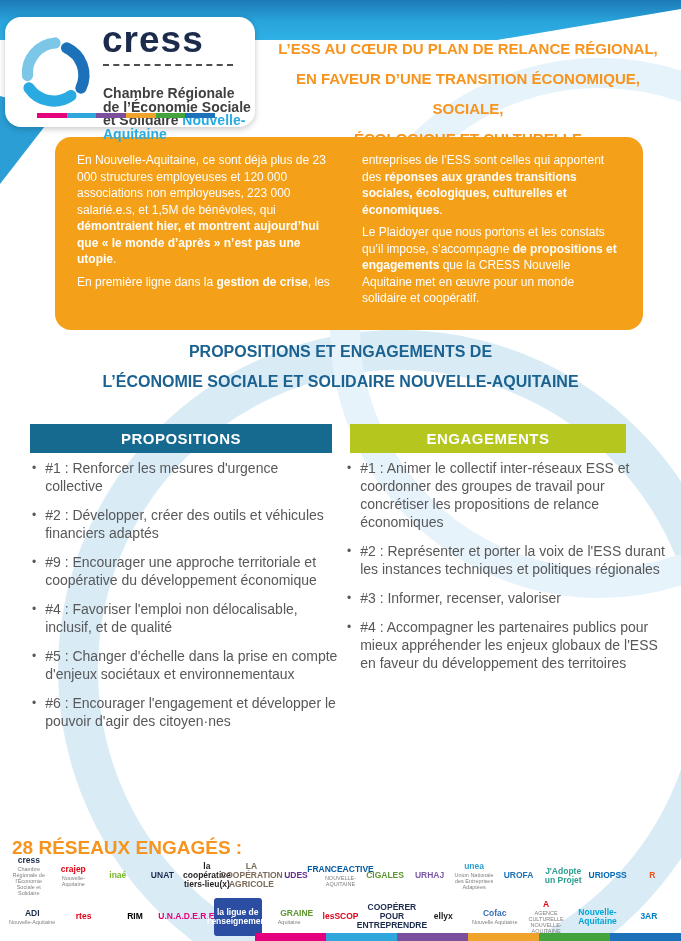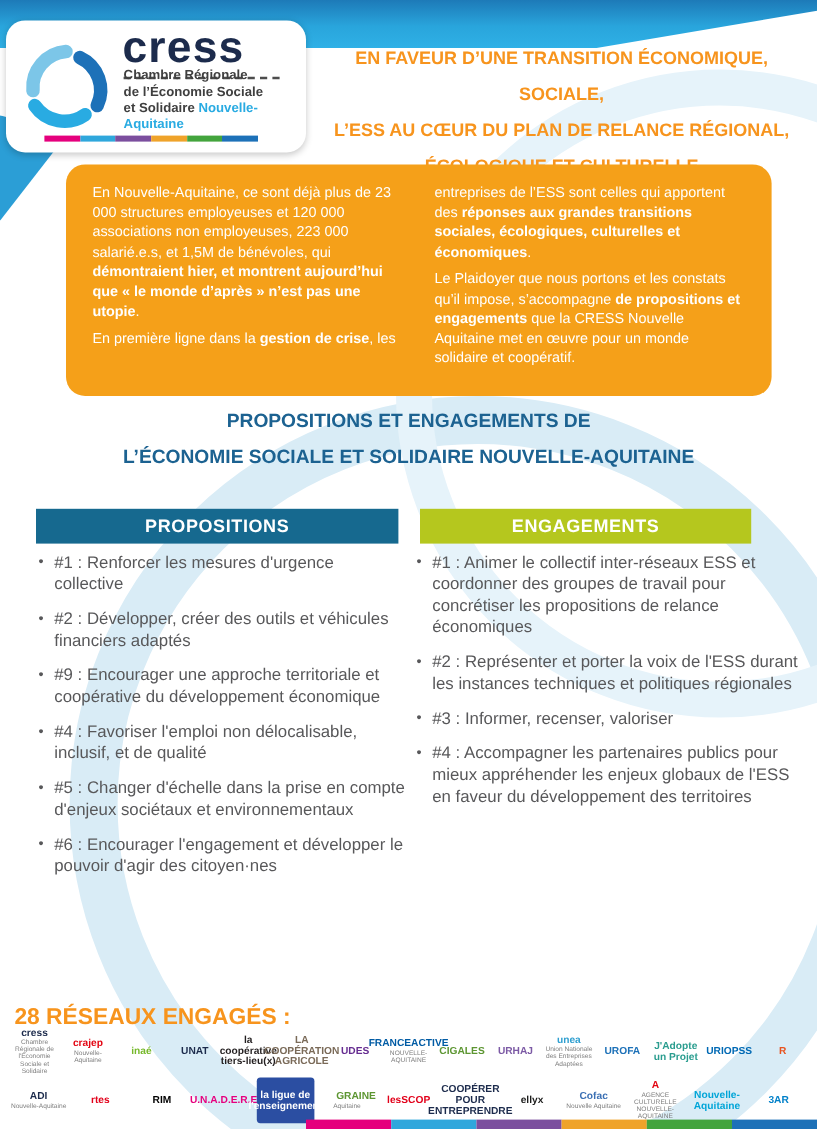--- a/index.html
+++ b/index.html
@@ -15,21 +15,21 @@
         clip-path:polygon(0 0,100% 0,100% 9px,73% 100%,0 100%);}
   .tri{position:absolute;left:0;top:96px;width:56px;height:88px;background:#2b9ed6;
        clip-path:polygon(0 0,100% 18%,0 100%);z-index:1}
   
   .logo-card{position:absolute;left:5px;top:17px;width:250px;height:110px;background:#fff;
              border-radius:16px;box-shadow:0 2px 6px rgba(0,0,0,.22);z-index:2}
   .logo-swirl{position:absolute;left:10px;top:16px;width:80px;height:80px}
   .brand{position:absolute;left:97px;top:4px;font-size:37px;font-weight:bold;color:#1c2b4c;
          letter-spacing:1px;line-height:1}
   .brand-sep{position:absolute;left:98px;top:47px;width:130px;border-top:2px dashed #4d4d4d}
-  .org{position:absolute;left:98px;top:40px;font-size:11px;color:#3f3f3f;line-height:13.5px;font-weight:bold}
+  .org{position:absolute;left:98px;top:70px;font-size:14px;color:#3f3f3f;line-height:13.5px;font-weight:bold}
   .region{color:#29abe2}
   .palette{position:absolute;left:32px;top:96px;width:178px;height:5px;display:flex}
   .palette span{flex:1}
   
   .title{position:absolute;left:262px;top:34px;width:412px;text-align:center;color:#f7941d;
          font-weight:bold;font-size:15px;line-height:30px;z-index:1}
   .title span{display:block}
   
   .intro{position:absolute;left:55px;top:137px;width:588px;background:#f5a019;border-radius:16px;
          padding:15px 22px 17px;box-sizing:border-box;display:flex;gap:26px;z-index:1;
@@ -93,22 +93,22 @@
       <span style="background: rgb(47, 167, 220);"></span>
       <span style="background: rgb(123, 78, 158);"></span>
       <span style="background: rgb(239, 163, 42);"></span>
       <span style="background: rgb(67, 164, 61);"></span>
       <span style="background: rgb(29, 113, 184);"></span>
     </div>
 </div>
 
 <div class="title">
 
-<span>EN FAVEUR D’UNE TRANSITION ÉCONOMIQUE, SOCIALE,</span>
-    <span>L’ESS AU CŒUR DU PLAN DE RELANCE RÉGIONAL,</span>
+<span>L’ESS AU CŒUR DU PLAN DE RELANCE RÉGIONAL,</span>
+    <span>EN FAVEUR D’UNE TRANSITION ÉCONOMIQUE, SOCIALE,</span>
     <span>ÉCOLOGIQUE ET CULTURELLE</span>
   </div>
 
 <div class="intro">
   <div class="col">
     <p class="ip">
       
     <span>En Nouvelle-Aquitaine, ce sont déjà plus de 23 000 structures employeuses et 120 000 associations non employeuses, 223 000 salarié.e.s, et 1,5M de bénévoles, qui </span><span class="bold">démontraient hier, et montrent aujourd’hui que « le monde d’après » n’est pas une utopie</span><span>.</span></p>
     <p class="ip">
       

